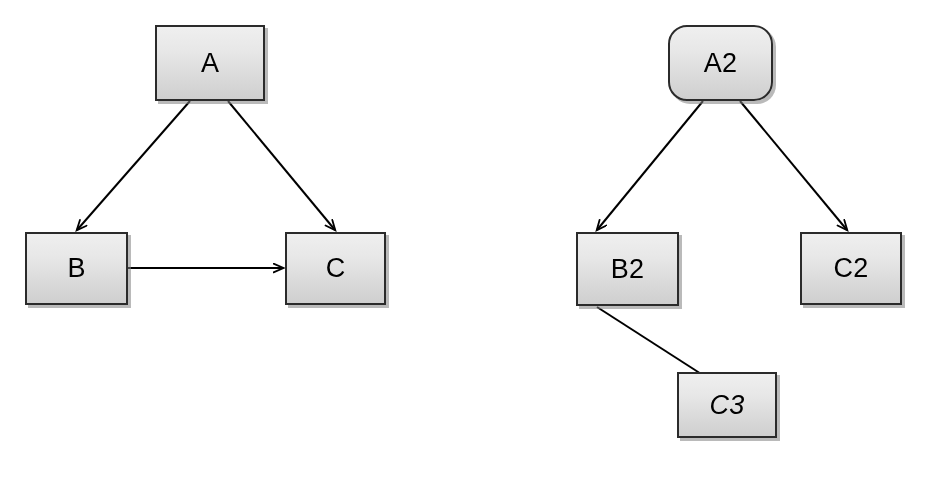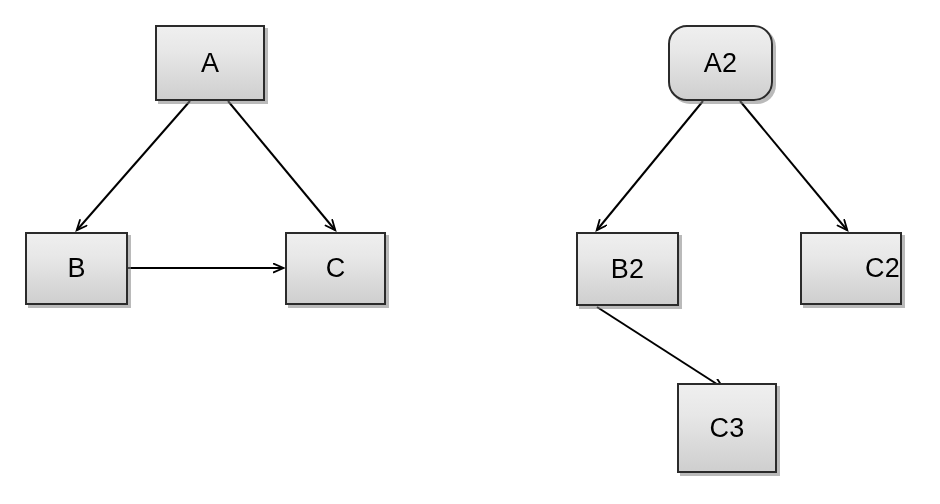--- a/index.html
+++ b/index.html
@@ -79,21 +79,21 @@
   </div>
 
   <div class="node" style="left:668px; top:25px; width:105px; height:76px;border-radius:19px;">
     <span class="node-label">A2</span>
   </div>
 
   <div class="node" style="left:542px; top:232px; width:103px; height:74px;margin-left:34px;">
     <span class="node-label">B2</span>
   </div>
 
-  <div class="node" style="left:800px; top:232px; width:102px; height:73px;justify-content:flex-end;">
+  <div class="node" style="left:800px; top:232px; width:102px; height:73px;">
     <span class="node-label">C2</span>
   </div>
 
-  <div class="node" style="left:677px; top:383px; width:100px; height:90px;">
+  <div class="node" style="left:677px; top:372px; width:100px; height:66px;font-style:italic;">
     <span class="node-label">C3</span>
   </div>
 
 </div>
 
 </body></html>

